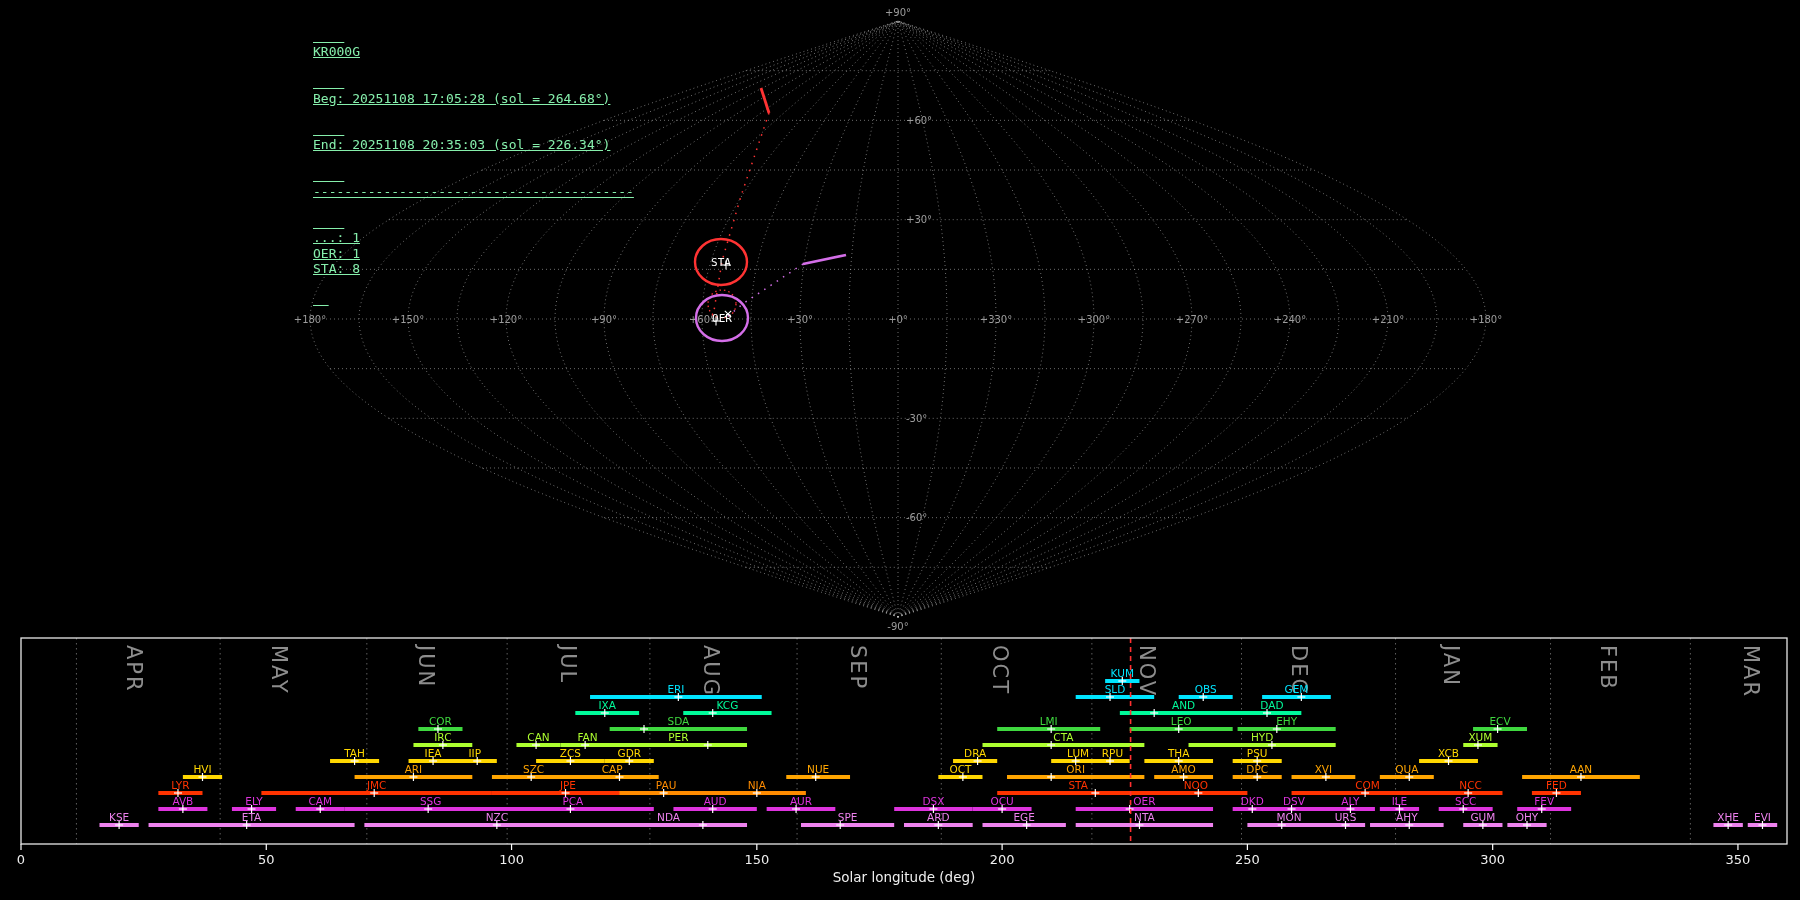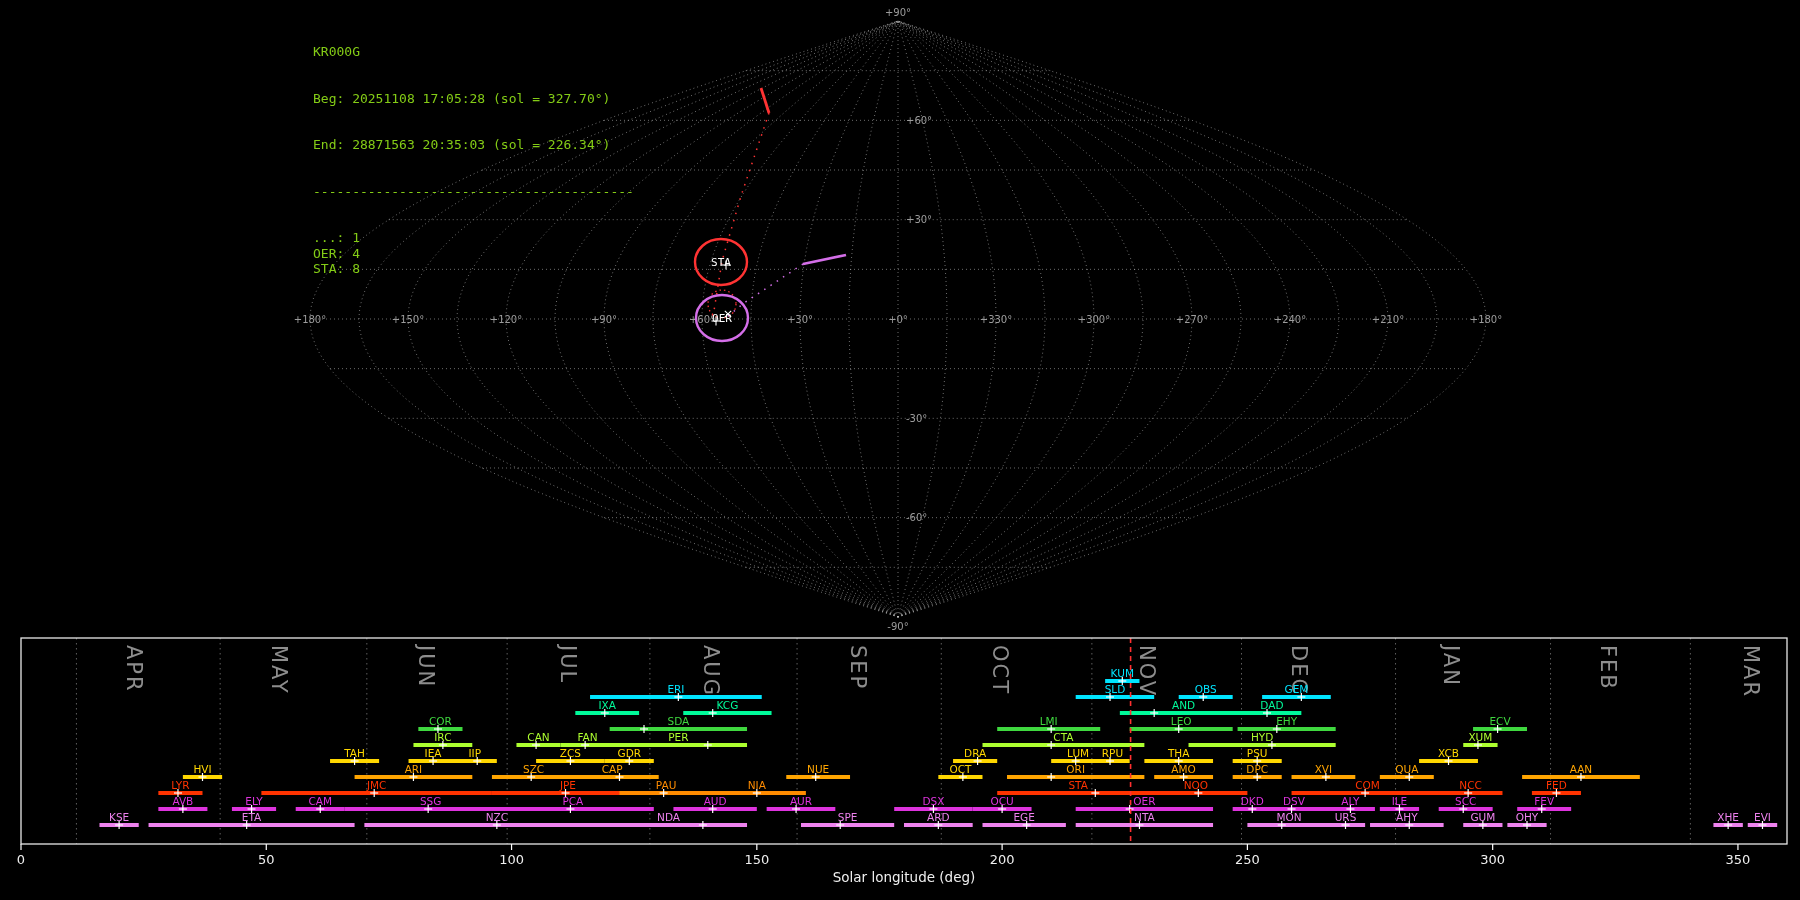--- a/index.html
+++ b/index.html
@@ -1,40 +1,40 @@
 <!DOCTYPE html>
 <html><head>
 <meta charset="utf-8">
 <style>
   html,body{margin:0;padding:0;background:#000;}
   .canvas{position:relative;width:1800px;height:900px;background:#000;overflow:hidden;}
-  .header{position:absolute;left:313px;top:13px;color:#84cc16;
-          font:13px/15.5px "DejaVu Sans Mono",monospace;white-space:pre;z-index:2;}
+  .header{position:absolute;left:313px;top:13px;color:#86efac;
+          font:13px/15.5px "DejaVu Sans Mono",monospace;white-space:pre;z-index:2;text-decoration:underline;}
   svg{position:absolute;left:0;top:0;}
   .grid{fill:none;stroke:#bdbdbd;stroke-width:0.9;stroke-dasharray:0.8 3.2;opacity:0.8;}
   .maplabel{fill:#9c9c9c;font:10px "DejaVu Sans",sans-serif;}
   .radiant-label{fill:#fff;font:11px "DejaVu Sans Mono",monospace;}
   .frame{fill:none;stroke:#e8e8e8;stroke-width:1.3;}
   .monthline{stroke:#5f5f5f;stroke-width:1;stroke-dasharray:1.5 3.5;}
   .monthlabel{fill:#8d8d8d;font:21px "DejaVu Sans",sans-serif;letter-spacing:2px;}
   .shower-label{font:10.5px "DejaVu Sans",sans-serif;}
   .tick-label{fill:#efefef;font:13px "DejaVu Sans",sans-serif;}
   .axis-title{fill:#efefef;font:13.5px "DejaVu Sans",sans-serif;}
   .sol-line{stroke:#ff3030;stroke-width:1.6;stroke-dasharray:5 4;fill:none;}
 </style>
 </head>
 <body>
 
 <div class="canvas">
   <div class="header">
     <div>KR000G</div>
-    <div>Beg: 20251108 17:05:28 (sol = 327.70°)</div>
-    <div>End: 28871563 20:35:03 (sol = 226.34°)</div>
+    <div>Beg: 20251108 17:05:28 (sol = 264.68°)</div>
+    <div>End: 20251108 20:35:03 (sol = 226.34°)</div>
     <div>-----------------------------------------</div>
-    <div><div>...: 1</div><div>OER: 4</div><div>STA: 8</div></div>
+    <div><div>...: 1</div><div>OER: 1</div><div>STA: 8</div></div>
   </div>
   <svg id="scene" width="1800" height="900" viewBox="0 0 1800 900">
       <g>
         <line x1="745.8144014797178" y1="567.3333333333334" x2="1050.1855985202822" y2="567.3333333333334" class="grid"></line>
         <line x1="604" y1="517.6666666666666" x2="1192" y2="517.6666666666666" class="grid"></line>
         <line x1="482.22121266231005" y1="468" x2="1313.77878733769" y2="468" class="grid"></line>
         <line x1="388.77706257475006" y1="418.3333333333333" x2="1407.22293742525" y2="418.3333333333333" class="grid"></line>
         <line x1="330.03561414202784" y1="368.6666666666667" x2="1465.964385857972" y2="368.6666666666667" class="grid"></line>
         <line x1="310" y1="319" x2="1486" y2="319" class="grid"></line>
         <line x1="330.03561414202784" y1="269.3333333333333" x2="1465.964385857972" y2="269.3333333333333" class="grid"></line>

